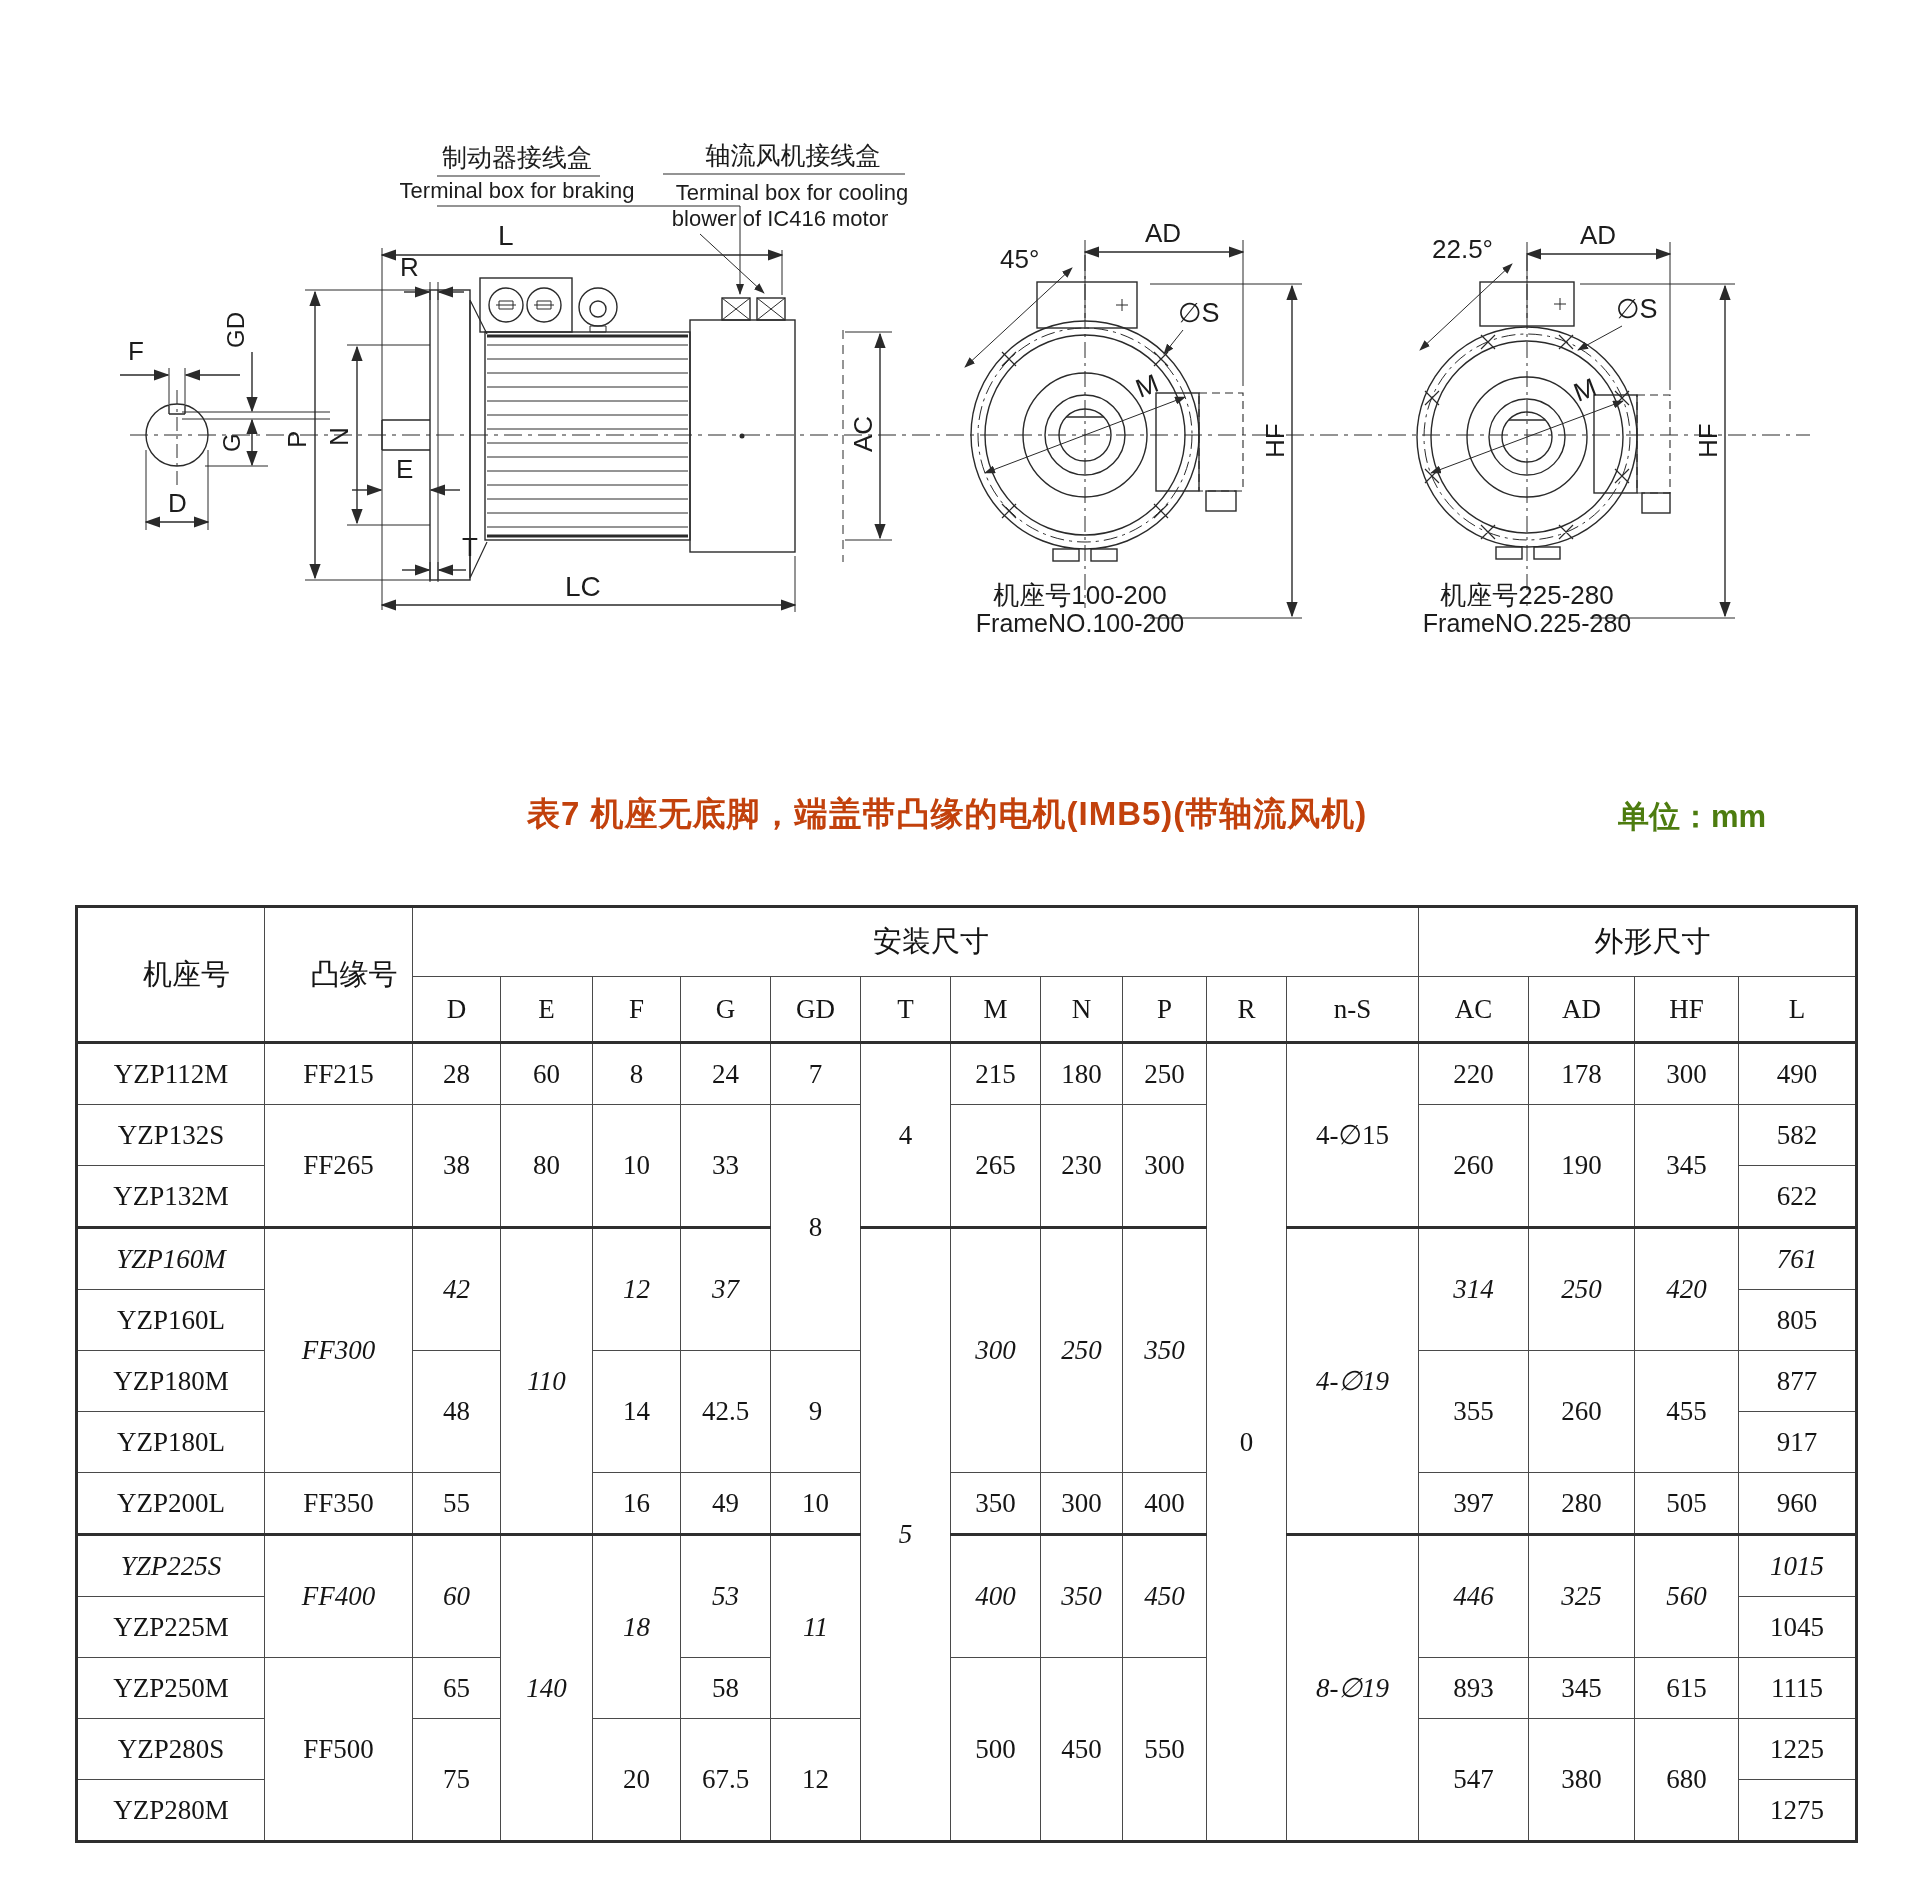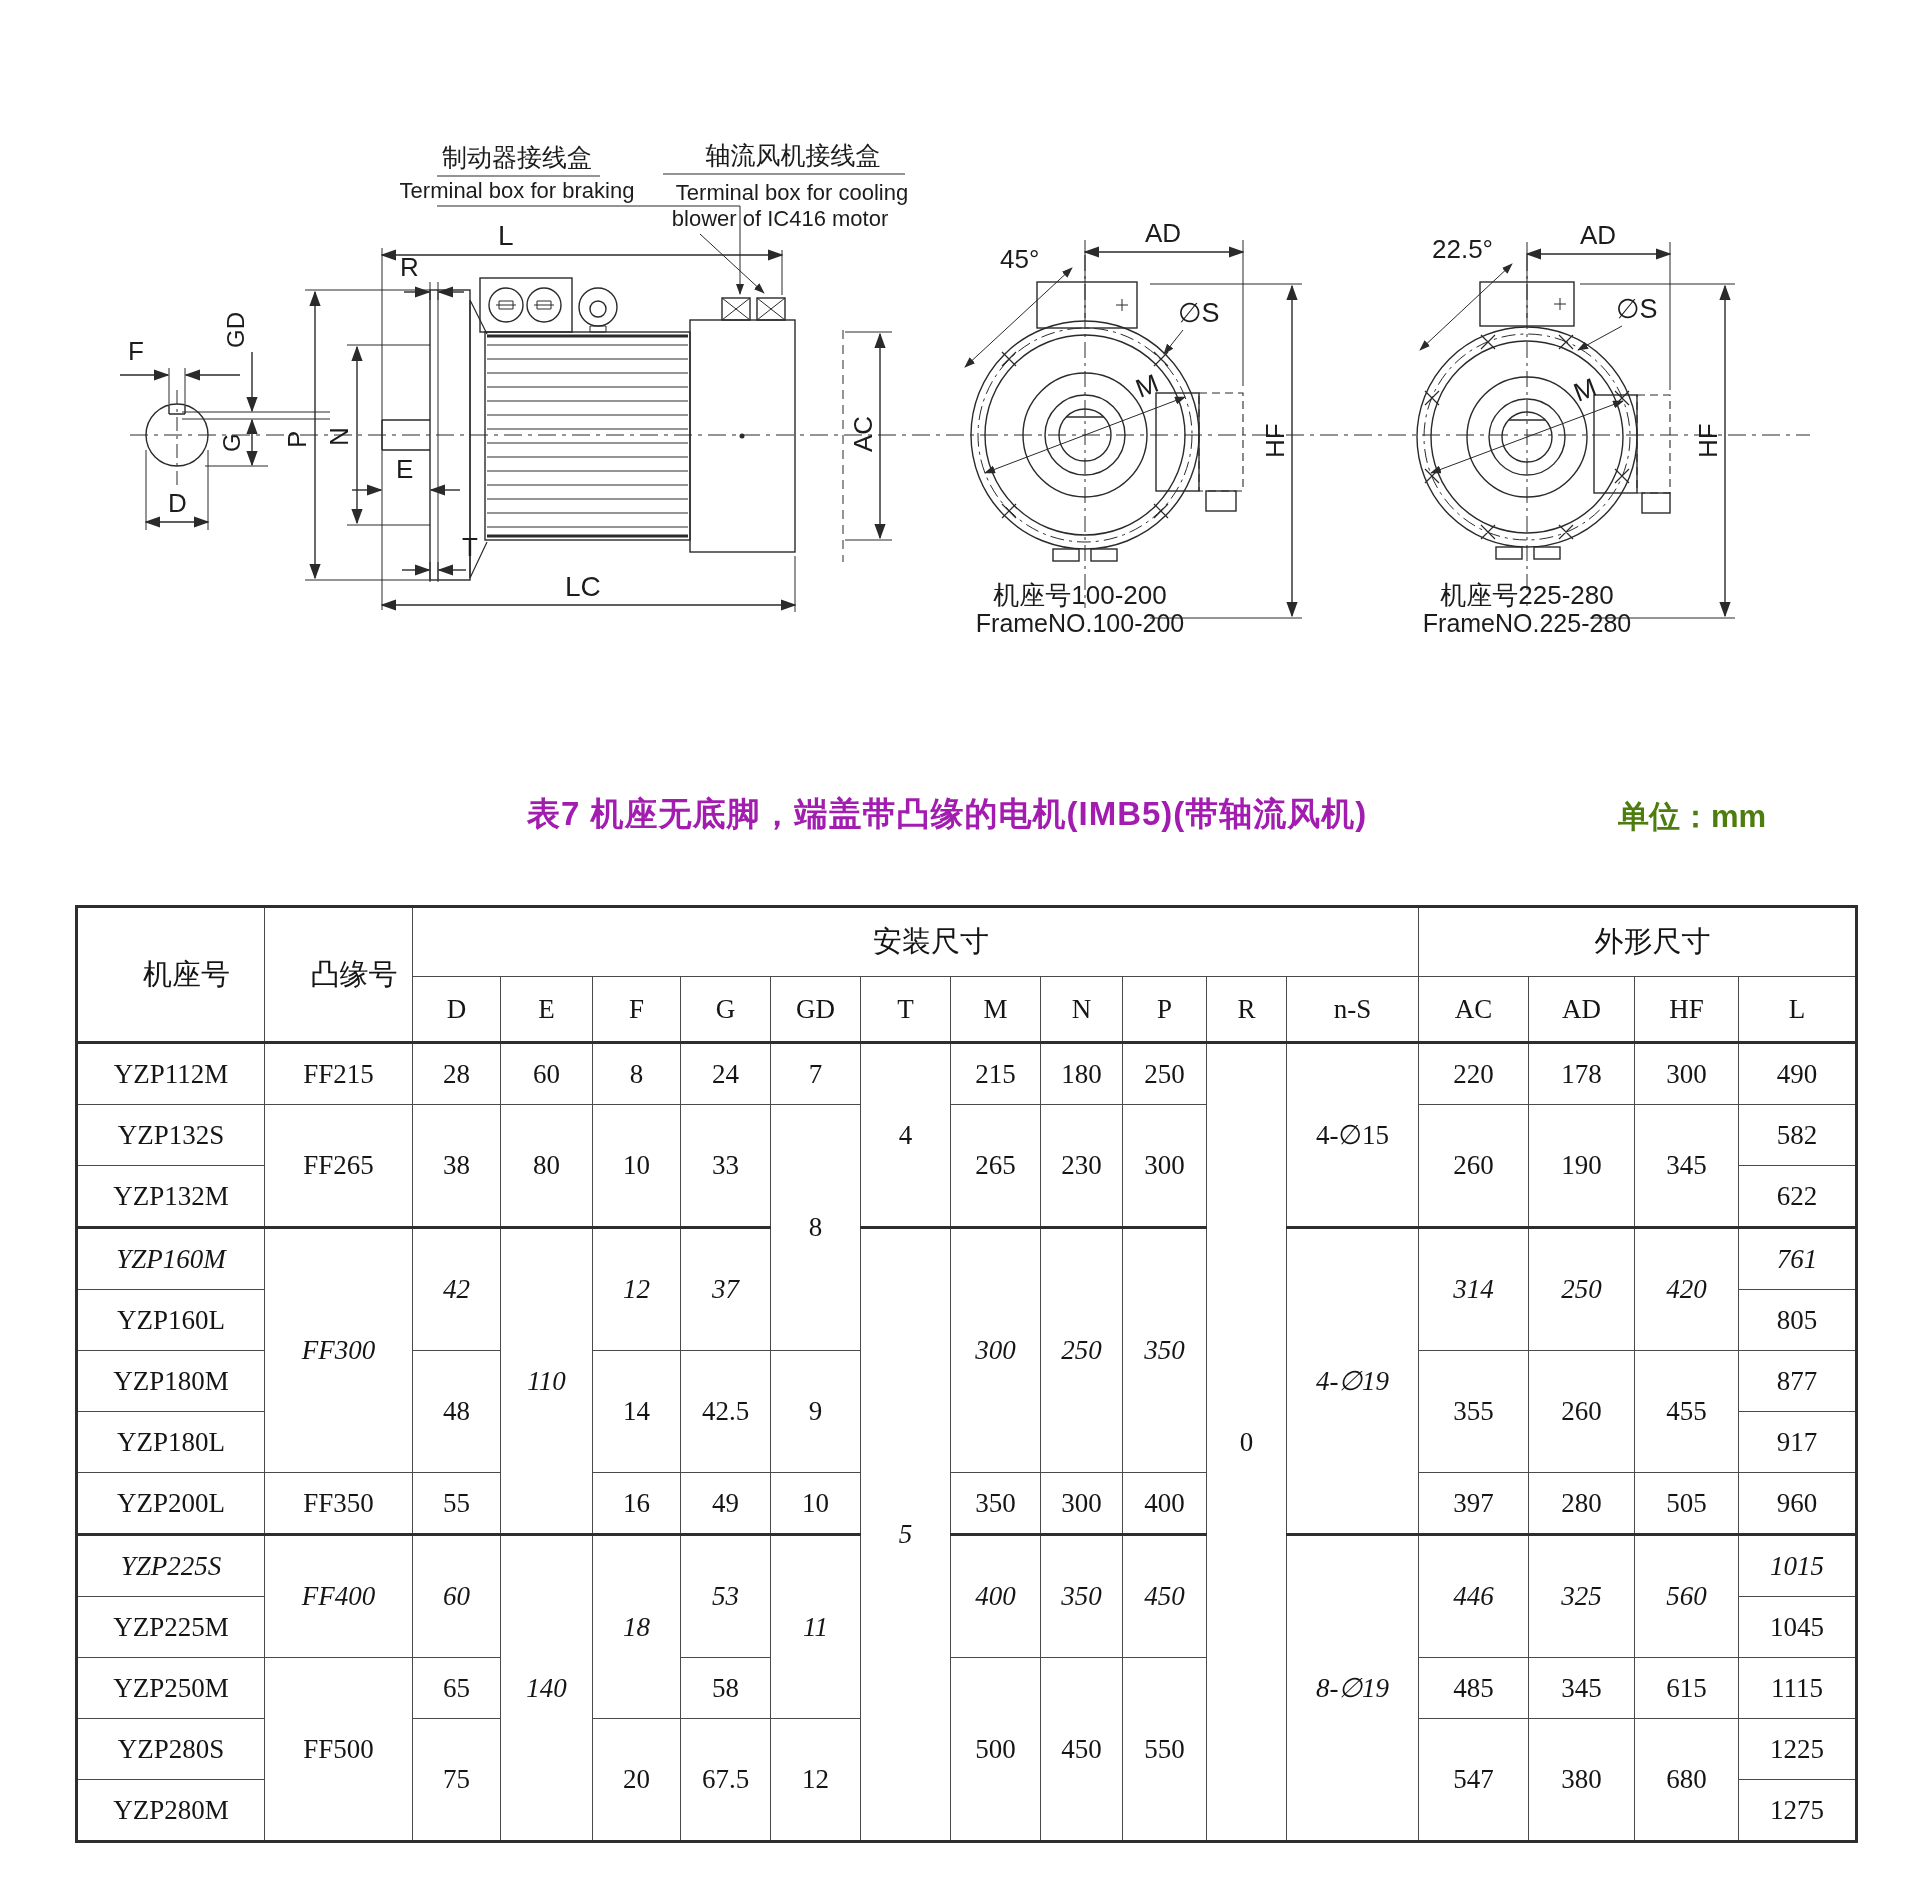--- a/index.html
+++ b/index.html
@@ -7,21 +7,21 @@
     width:1920px;height:1903px;background:#ffffff;position:relative;
     font-family:"Liberation Serif", serif;color:#111;
   }
   .sheet{position:absolute;inset:0;}
   
   #drawing{position:absolute;left:0;top:0;}
   
   .tbl-title{
     position:absolute;left:527px;top:792px;
     font-family:"Liberation Sans", sans-serif;font-weight:bold;
-    font-size:33px;letter-spacing:1px;color:#a21caf;white-space:nowrap;
+    font-size:33px;letter-spacing:1px;color:#c2410c;white-space:nowrap;
   }
   .unit{
     position:absolute;left:1618px;top:796px;
     font-family:"Liberation Sans", sans-serif;font-weight:bold;
     font-size:31px;color:#4d7c0f;white-space:nowrap;text-align:center;
   }
   
   table.dim{
     position:absolute;left:75px;top:905px;width:1780px;
     border-collapse:collapse;table-layout:fixed;
@@ -402,21 +402,21 @@
       <td>1045</td>
     </tr>
     <tr>
       <td>YZP250M</td>
       <td rowspan="3">FF500</td>
       <td>65</td>
       <td>58</td>
       <td rowspan="3">500</td>
       <td rowspan="3">450</td>
       <td rowspan="3">550</td>
-      <td>485</td>
+      <td>893</td>
       <td>345</td>
       <td>615</td>
       <td>1115</td>
     </tr>
     <tr>
       <td>YZP280S</td>
       <td rowspan="2">75</td>
       <td rowspan="2">20</td>
       <td rowspan="2">67.5</td>
       <td rowspan="2">12</td>

